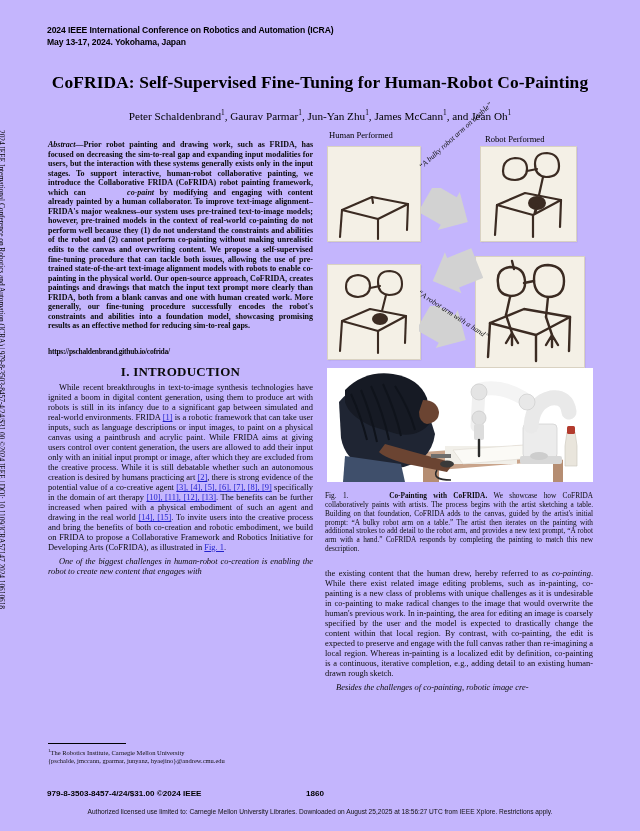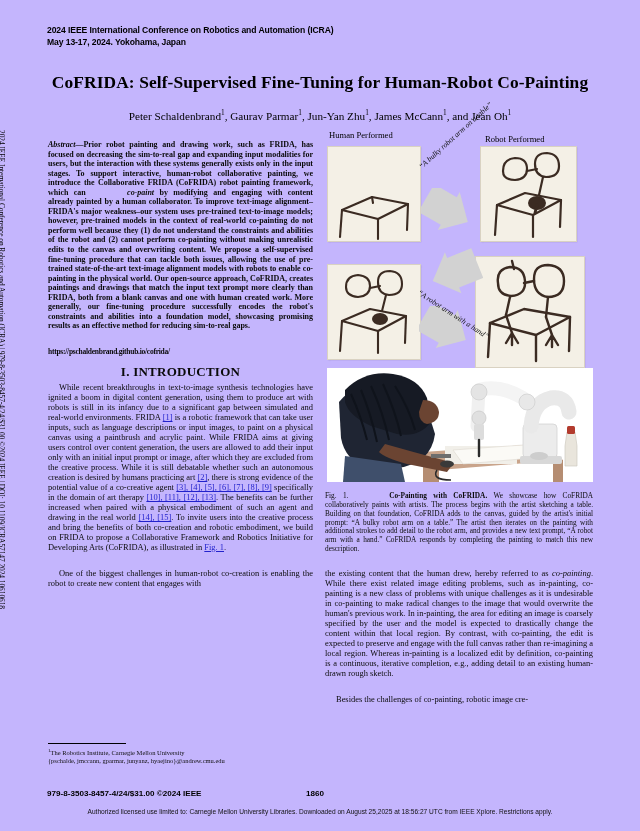--- a/index.html
+++ b/index.html
@@ -121,21 +121,21 @@
     text-transform: none;
   }
 
   p.body-par {
     margin: 0;
     text-indent: 11px;
     text-align: justify;
     font-size: 8.45px;
     line-height: 10.0px;
   }
-  p.body-par + p.body-par { margin-top: 16px; }
+  p.body-par + p.body-par { margin-top: 4px; font-style: italic; }
 
   .cite { color: #2222cc; text-decoration: underline; }
   .ital { font-style: italic; }
 
   
   #footnote {
     position: absolute;
     left: 48px;
     top: 743px;
     width: 245px;

